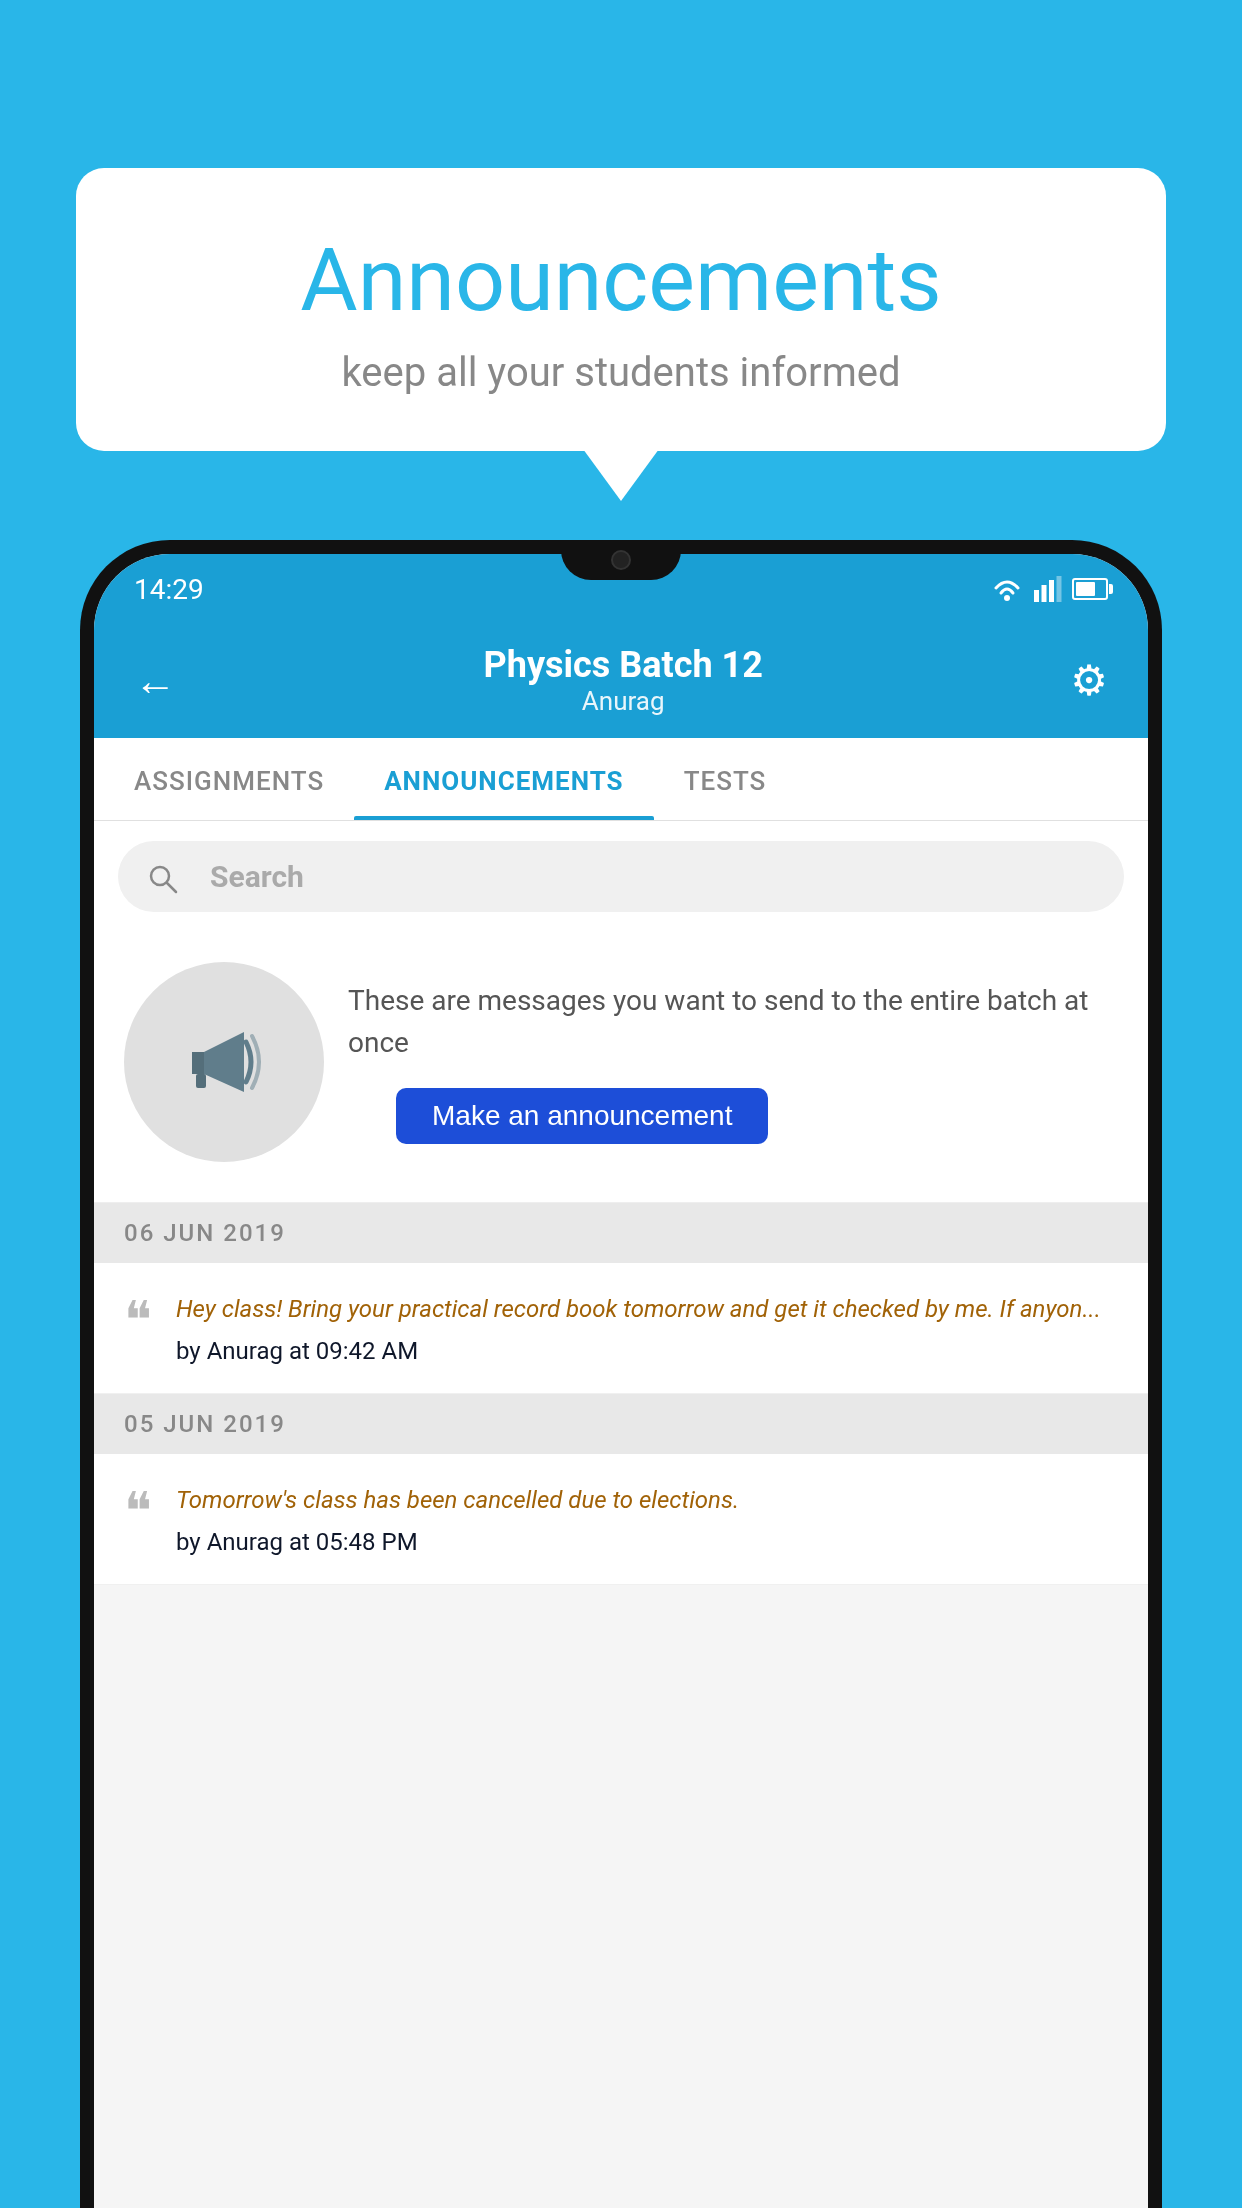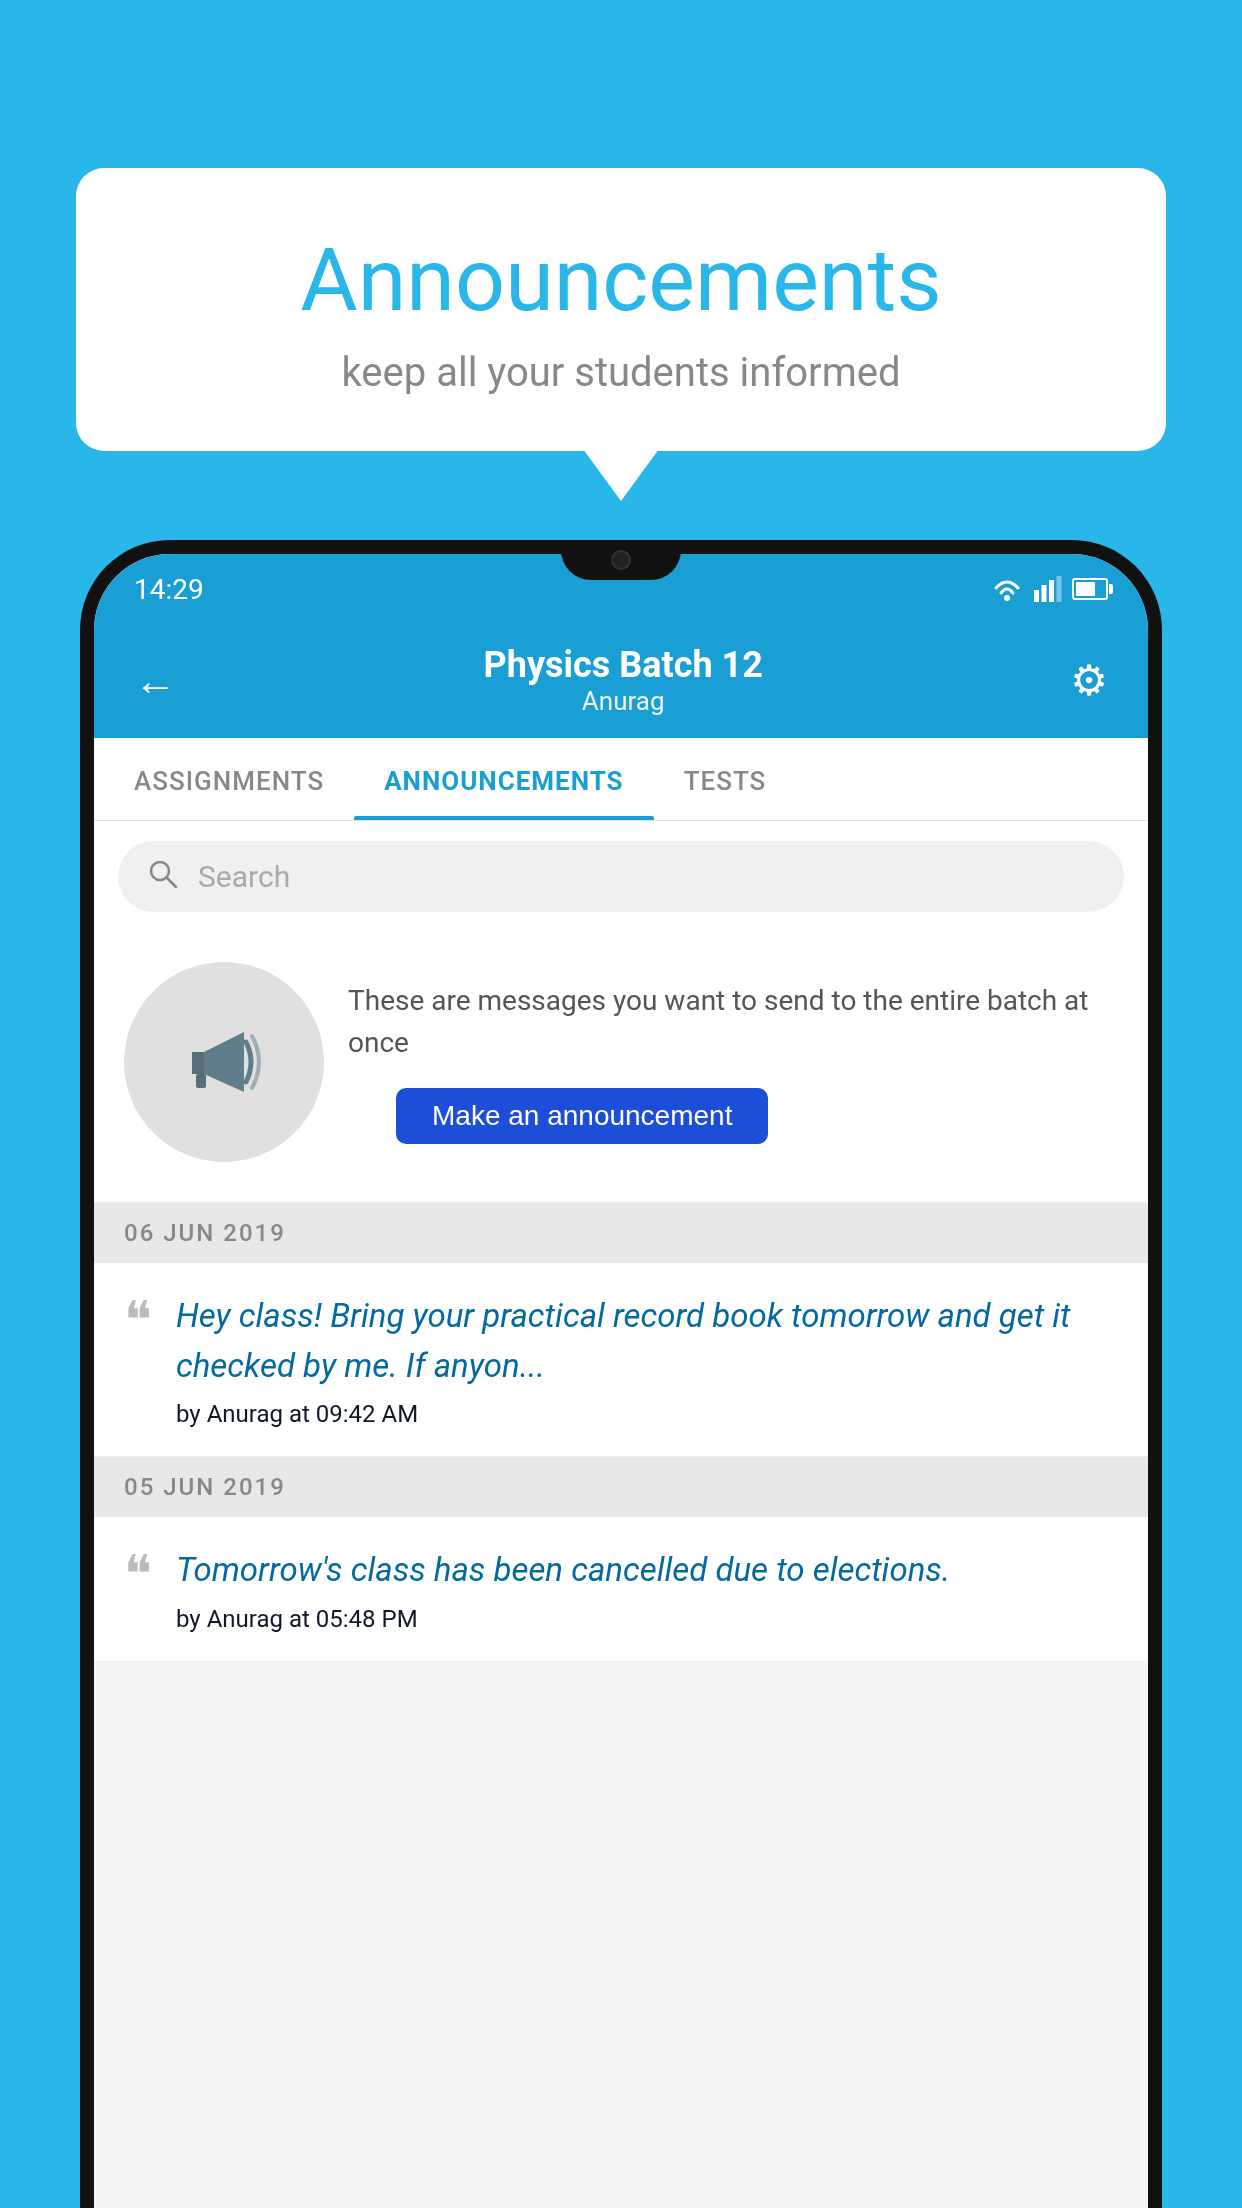--- a/index.html
+++ b/index.html
@@ -224,23 +224,24 @@
 
     
     .search-container {
       padding: 20px 24px;
       background: white;
     }
     .search-bar {
       background: #f0f0f0;
       border-radius: 40px;
       display: flex;
-      align-items: flex-start;
+      align-items: flex-end;
       padding: 18px 30px;
-      gap: 20px;
+      gap: 32px;
+      font-weight: bold;
     }
     .search-placeholder {
       color: #aaa;
       font-size: 30px;
     }
 
     
     .promo-block {
       display: flex;
       align-items: center;
@@ -309,22 +310,22 @@
       font-size: 52px;
       font-family: Georgia, serif;
       line-height: 1;
       margin-top: 4px;
       flex-shrink: 0;
     }
     .announcement-content {
       flex: 1;
     }
     .announcement-text {
-      font-size: 33px;
-      color: #0369a1;
+      font-size: 24px;
+      color: #a16207;
       font-style: italic;
       line-height: 1.5;
       margin-bottom: 10px;
     }
     .announcement-meta {
       font-size: 24px;
       color: #0f172a;
       margin-top: 8px;
     }
   </style>

